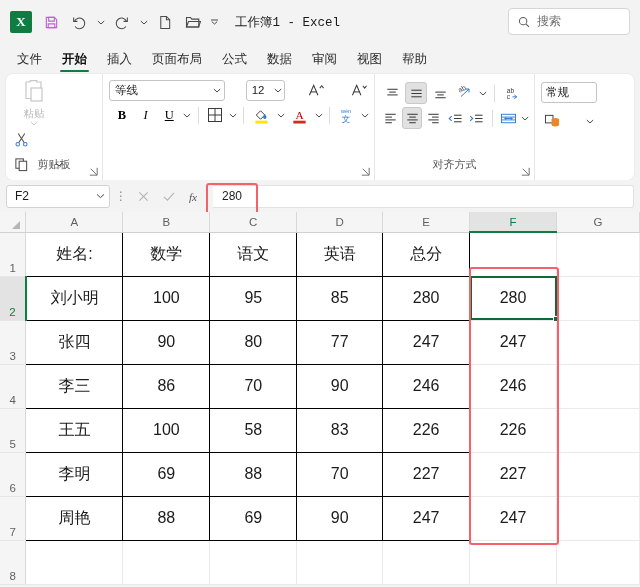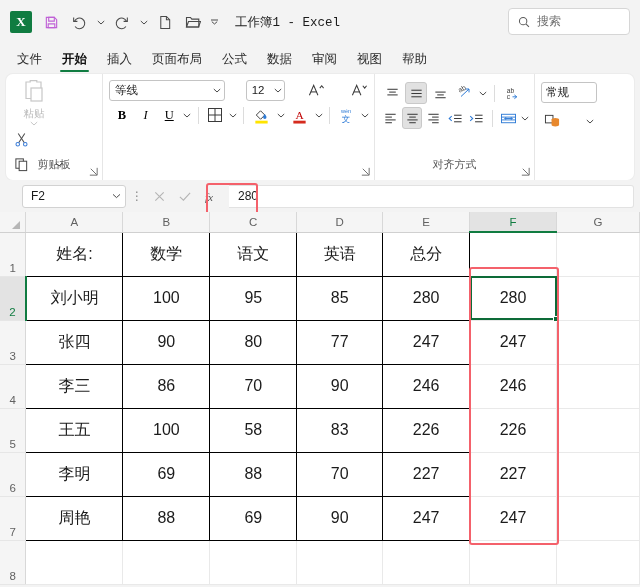--- a/index.html
+++ b/index.html
@@ -185,21 +185,21 @@
     position: relative;
   }
   .namebox {
     width: 104px; height: 23px;
     background: #fff;
     border: 1px solid #d2d2d2;
     border-radius: 3px;
     display: flex; align-items: center;
     justify-content: space-between;
     padding: 0 4px 0 8px;
-    font-size: 12px; color: #1b1b1b; margin-left: 16px;
+    font-size: 12px; color: #1b1b1b;
   }
   .fb-dots { width: 12px; text-align: center; color: #8a8a8a; font-size: 12px; }
   .fb-btns { display: flex; align-items: center; gap: 12px; padding: 0 5px; }
   .finput {
     flex: 1; height: 23px;
     background: #fff;
     border: 1px solid #e2e2e2;
     border-left: none;
     border-radius: 0 3px 3px 0;
     display: flex; align-items: center;

